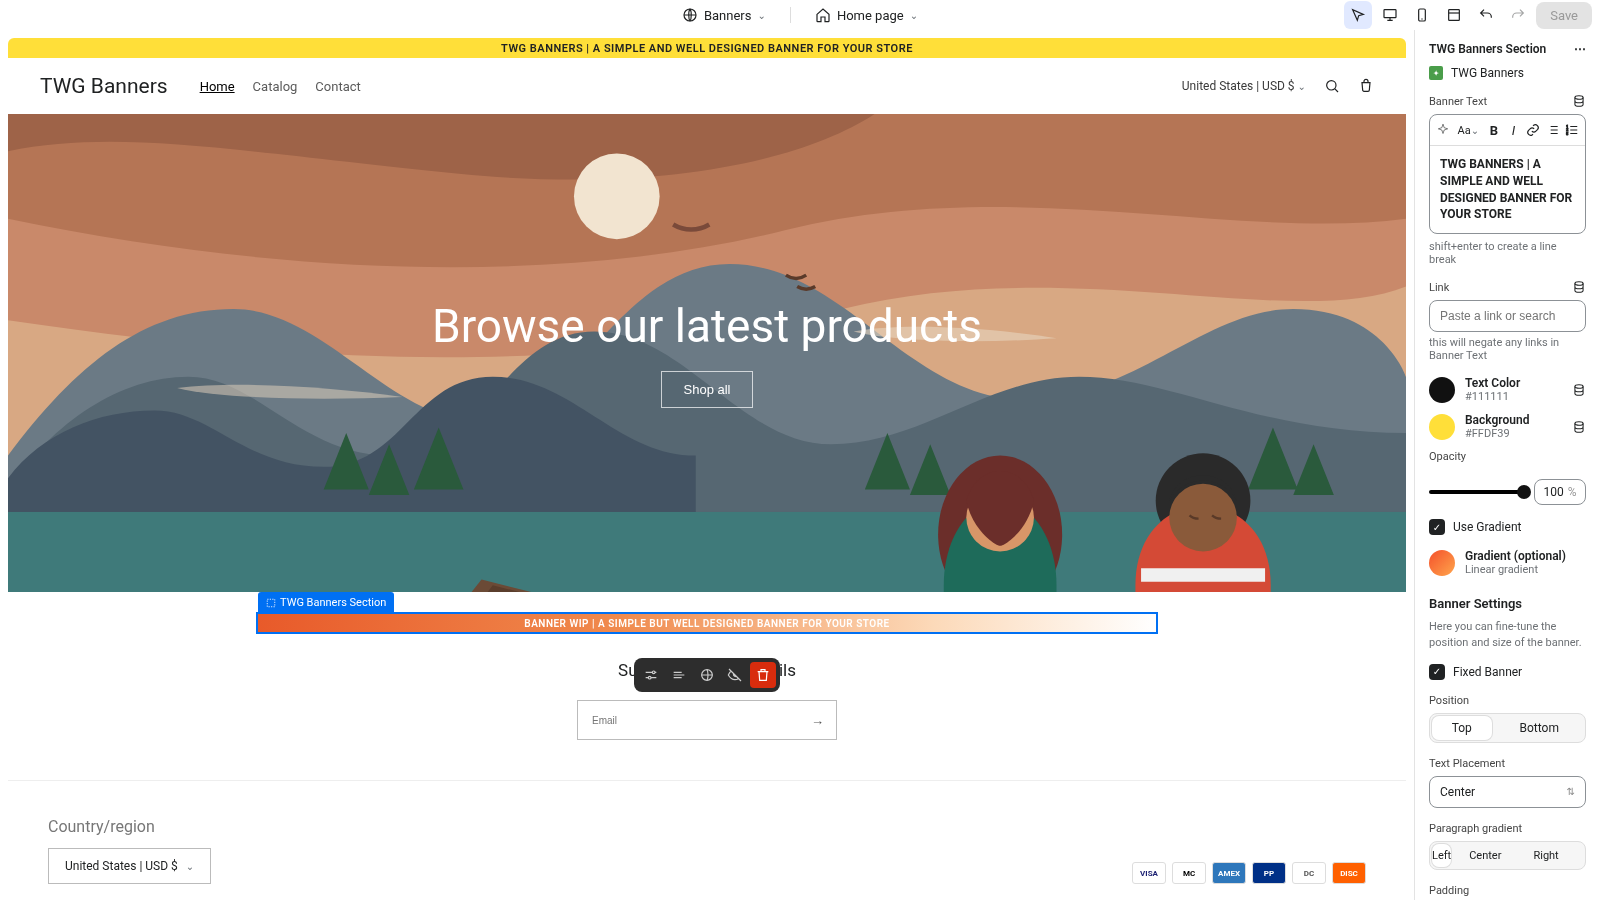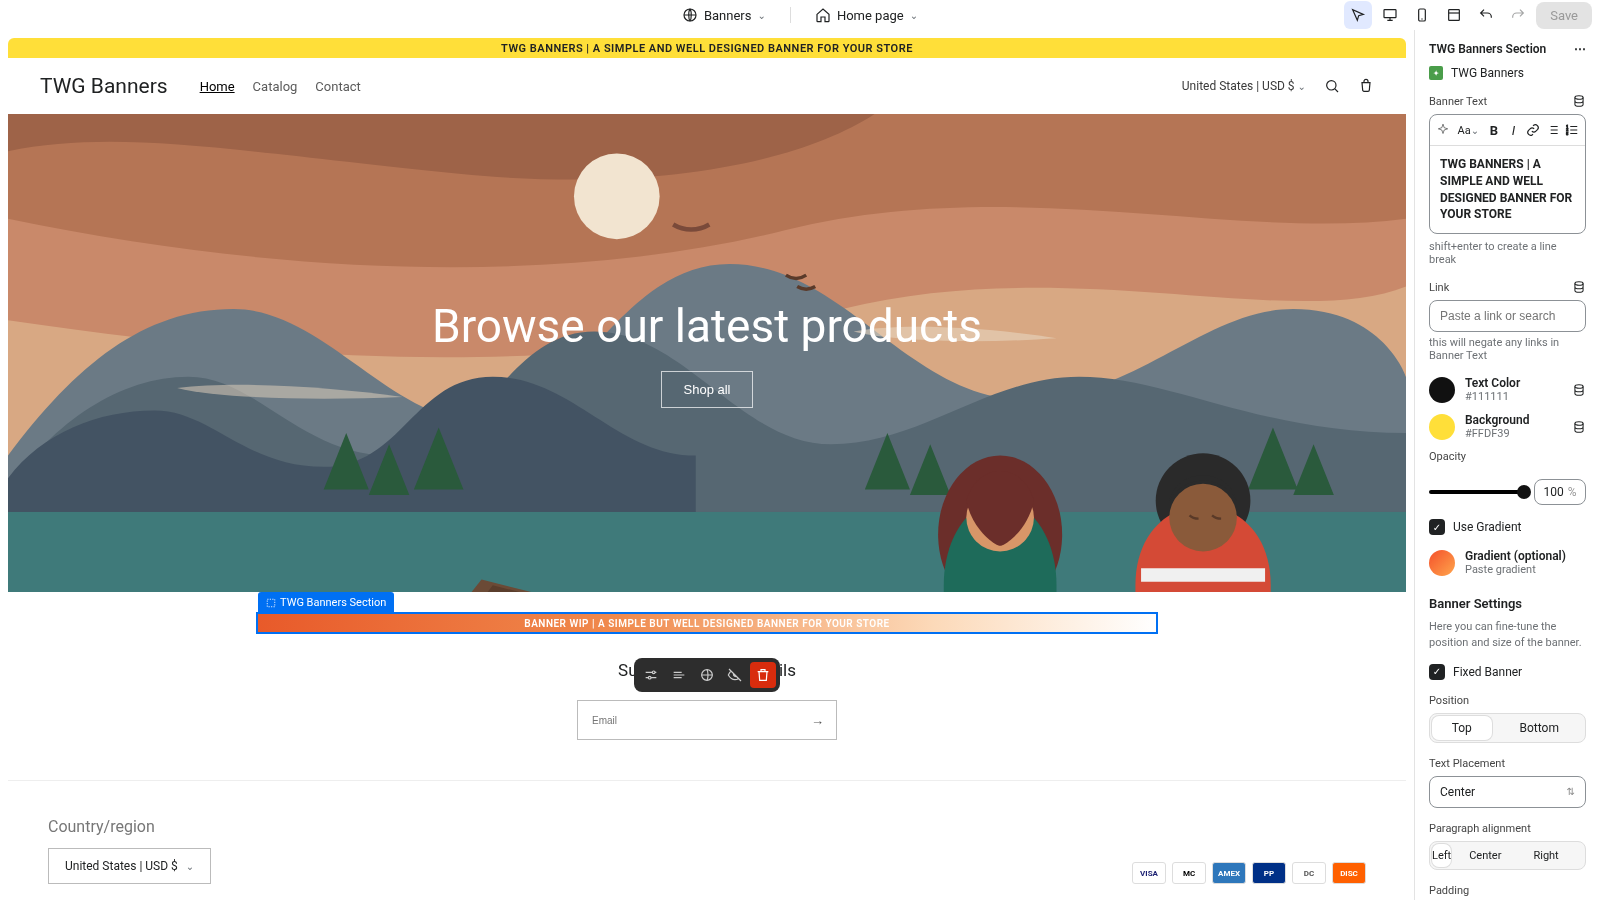--- a/index.html
+++ b/index.html
@@ -432,21 +432,21 @@
 
       <div class="check-row">
         <div class="chk">✓</div>
         <span>Use Gradient</span>
       </div>
 
       <div class="color-row">
         <div class="grad-swatch"></div>
         <div class="color-info">
           <div class="color-name">Gradient (optional)</div>
-          <div class="color-val">Paste gradient</div>
+          <div class="color-val">Linear gradient</div>
         </div>
       </div>
 
       <div class="sb-sec-title">Banner Settings</div>
       <div class="sb-desc">Here you can fine-tune the position and size of the banner.</div>
 
       <div class="check-row">
         <div class="chk">✓</div>
         <span>Fixed Banner</span>
       </div>
@@ -456,21 +456,21 @@
         <div class="seg-opt active">Top</div>
         <div class="seg-opt">Bottom</div>
       </div>
 
       <div class="sb-label" style="margin-bottom:6px">Text Placement</div>
       <div class="select-box">
         <span>Center</span>
         <span style="font-size:10px;color:#888">⇅</span>
       </div>
 
-      <div class="sb-label" style="margin-bottom:6px">Paragraph alignment</div>
+      <div class="sb-label" style="margin-bottom:6px">Paragraph gradient</div>
       <div class="seg4">
         <div class="seg-opt active">Left</div>
         <div class="seg-opt">Center</div>
         <div class="seg-opt">Right</div>
         <div class="seg-opt">Justify</div>
       </div>
 
       <div class="sb-label" style="margin-bottom:8px">Padding</div>
       
 

